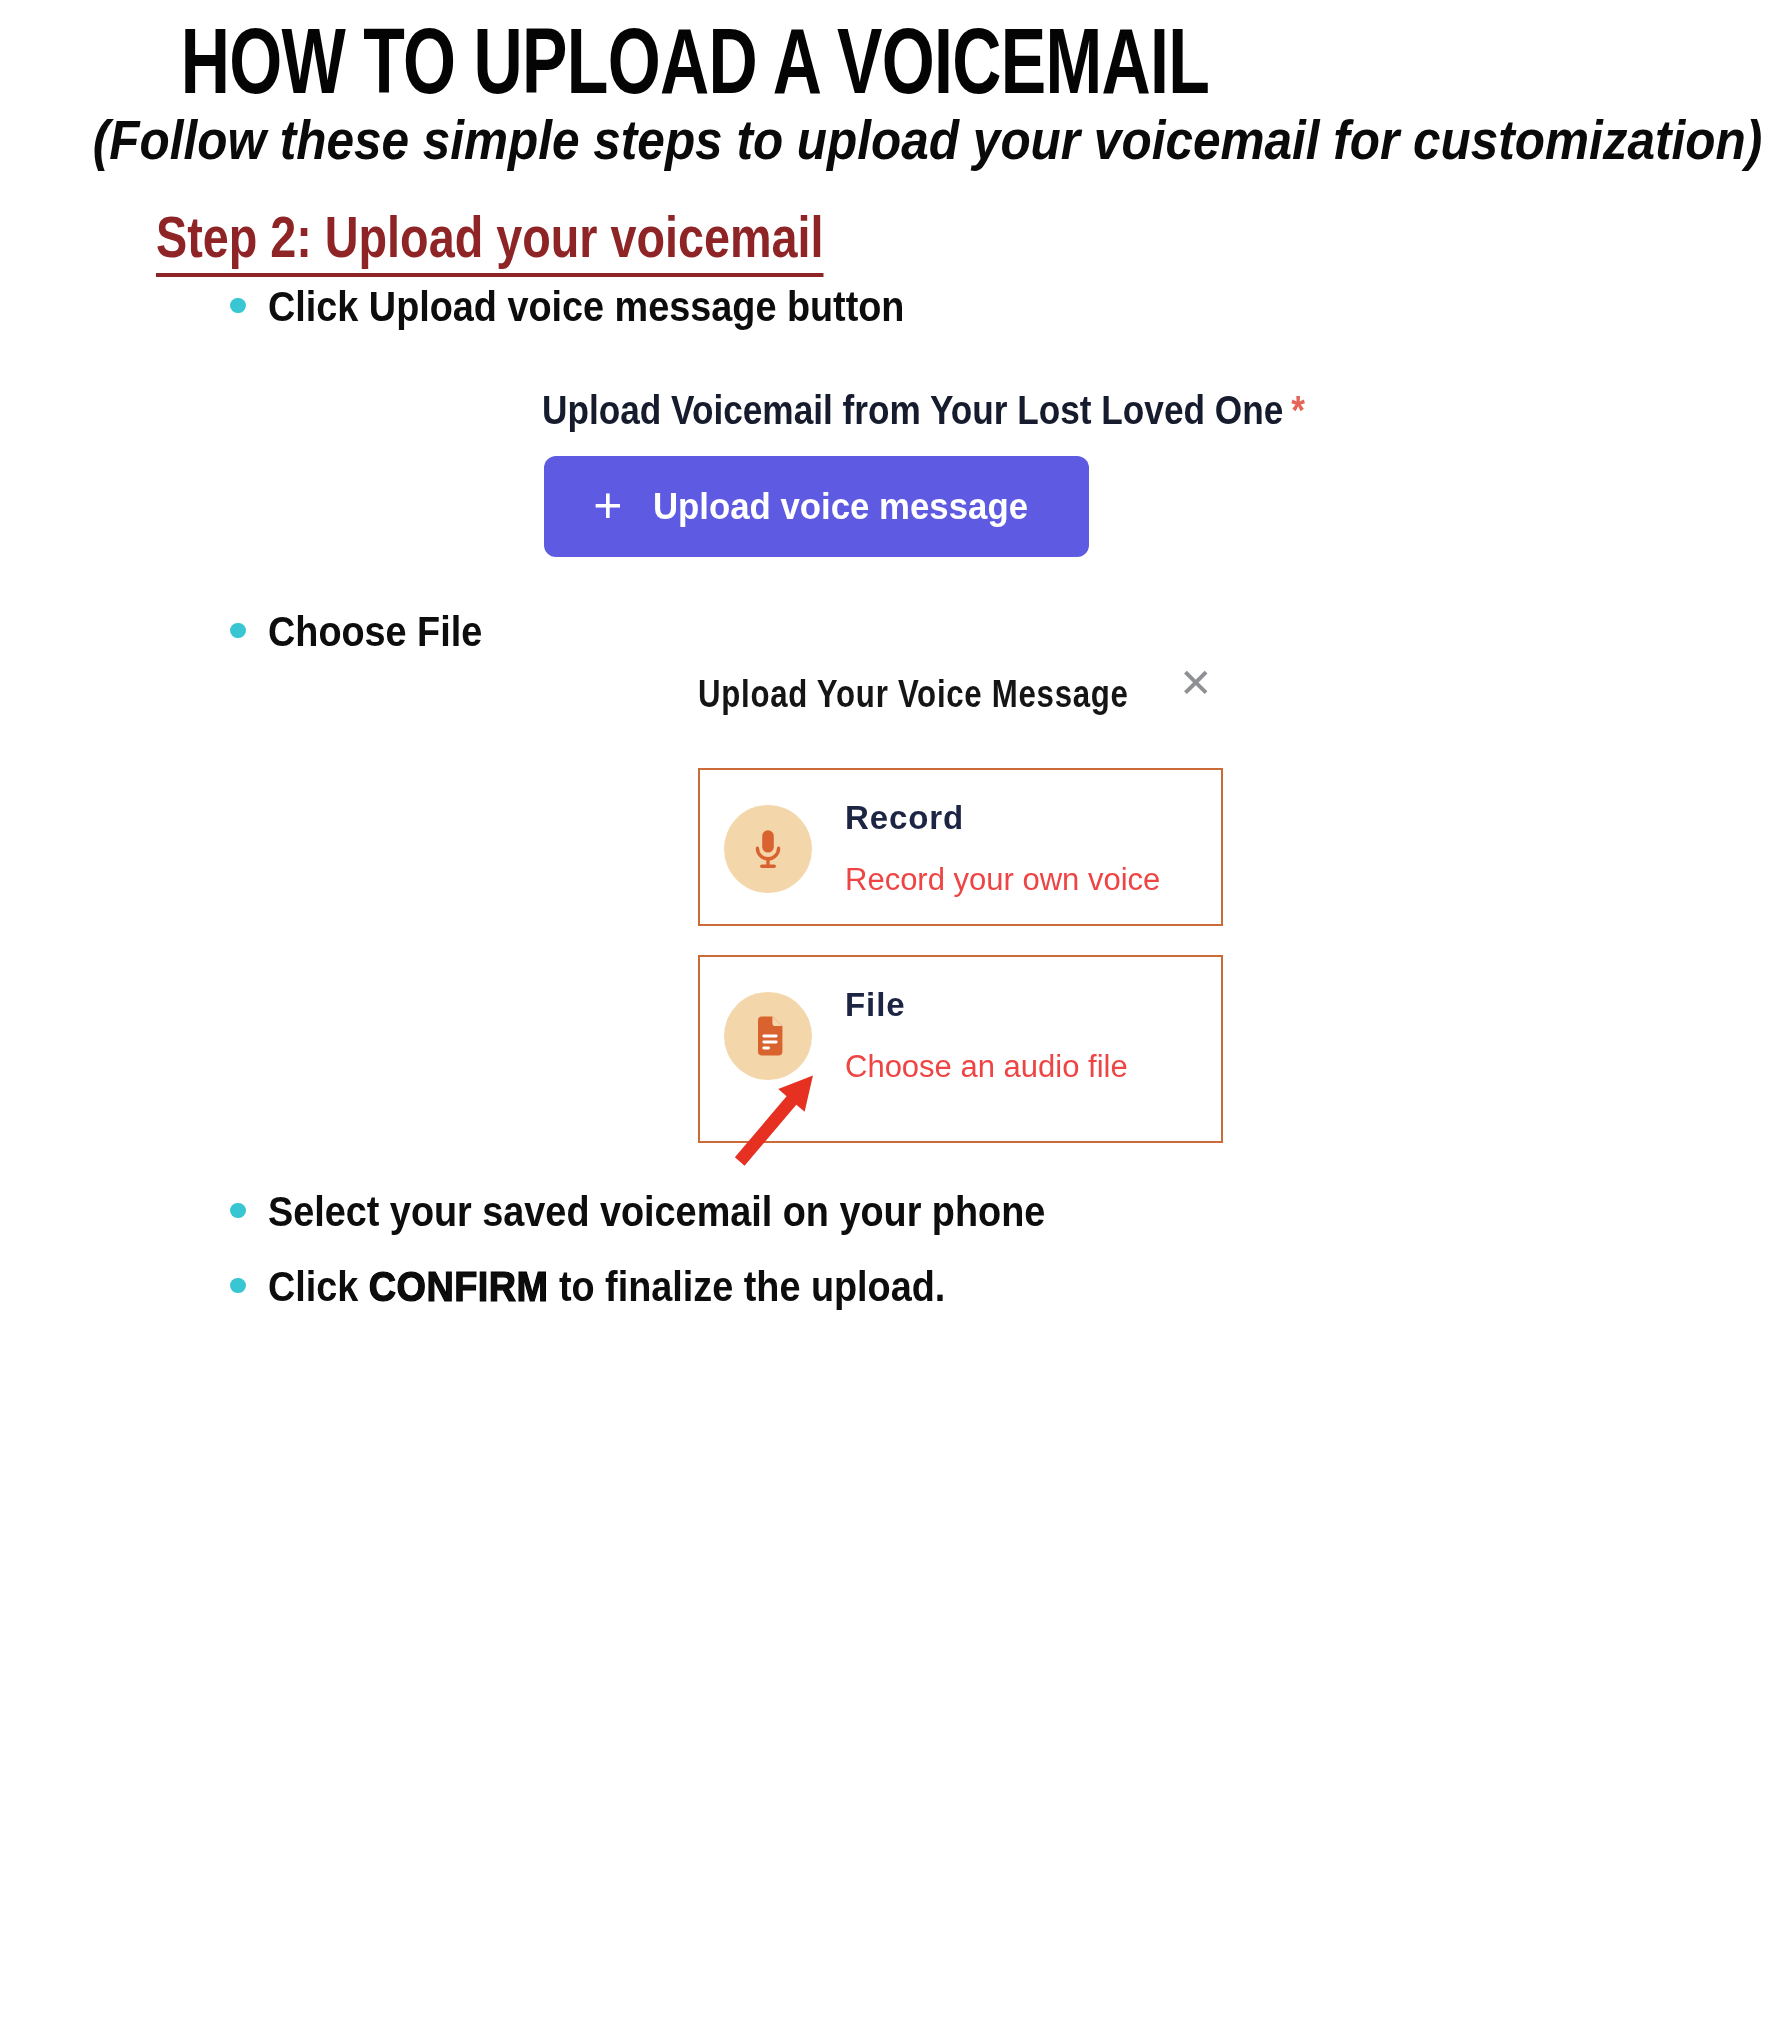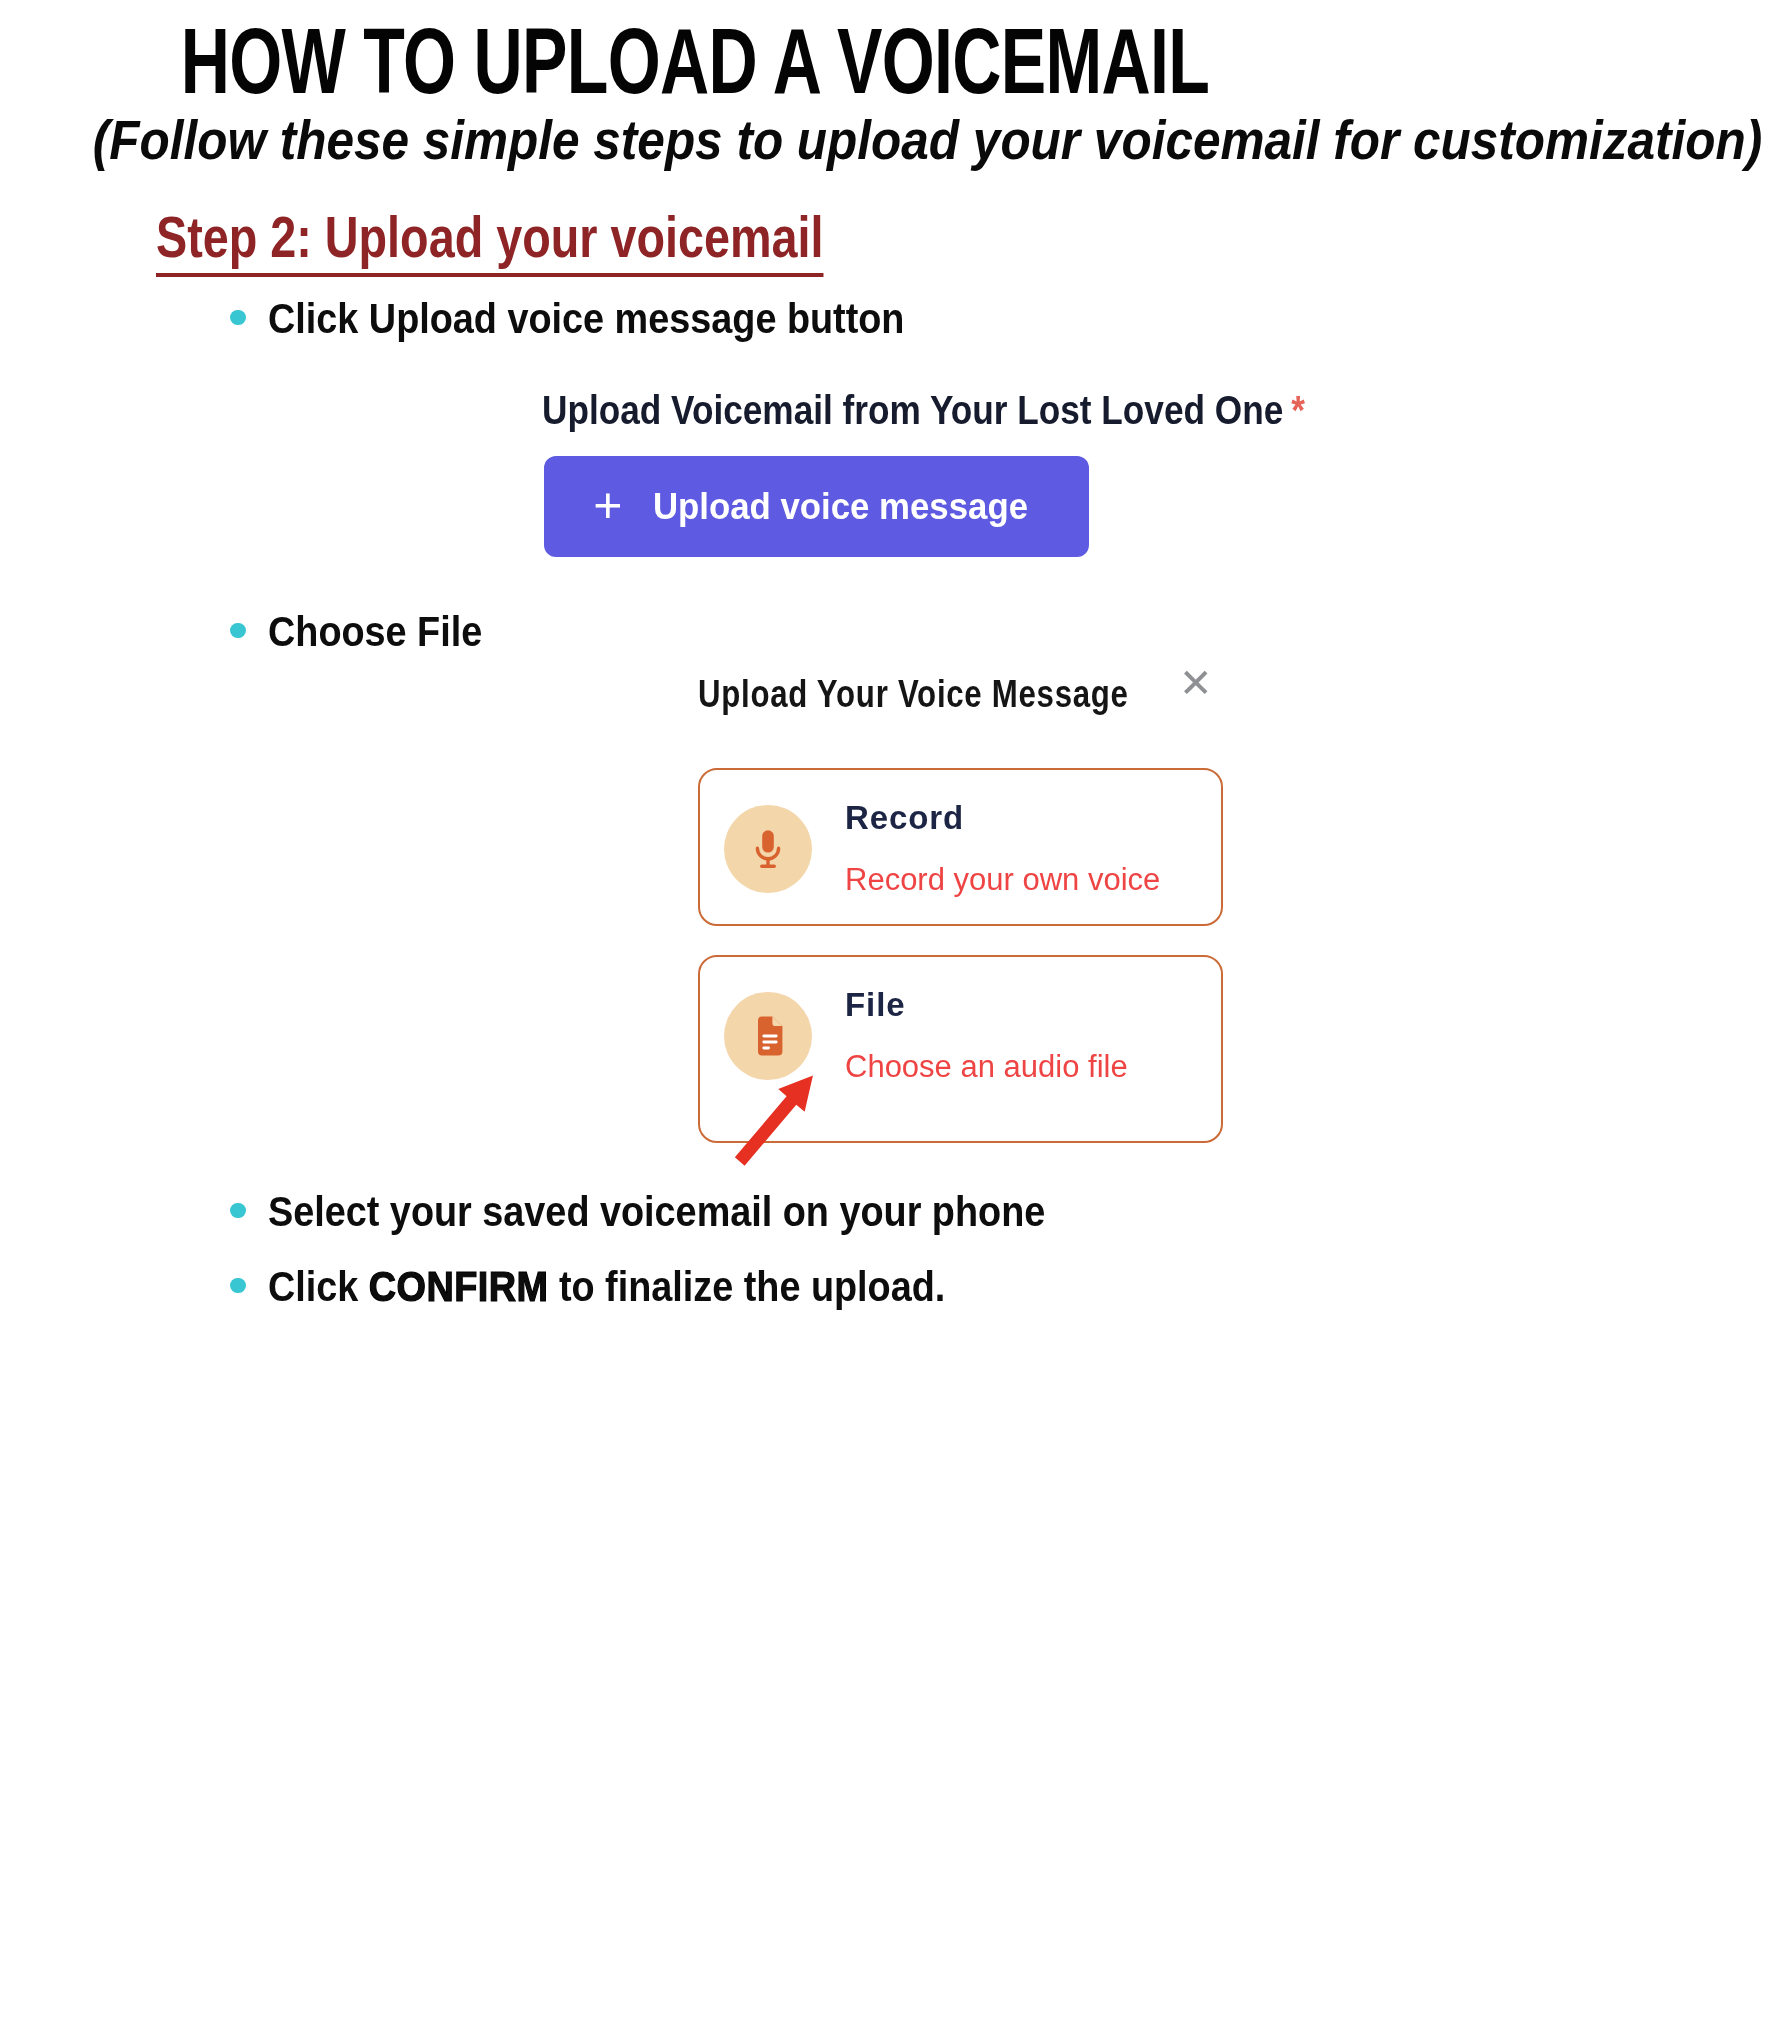--- a/index.html
+++ b/index.html
@@ -83,21 +83,21 @@
     transform:scaleX(0.80); transform-origin:left top;
   }
   .modal-close {
     left:1179px; top:663px;
     font-size:40px; line-height:1; color:#8E9094; cursor:pointer;
     font-weight:normal;
   }
   .option-card {
     left:698px; width:525px;
     background:#ffffff;
-    border:2.8px solid #CB6B38; border-radius:19px;
+    border:2.8px solid #CB6B38; border-radius:0;
     cursor:pointer;
   }
   .card-record { top:768px; height:158px; }
   .card-file   { top:955px; height:188px; }
   .icon-circle {
     position:absolute; left:24px; top:35px;
     width:88px; height:88px; border-radius:50%;
     background:#F4D6AB;
     display:flex; align-items:center; justify-content:center;
   }
@@ -122,21 +122,21 @@
   <div class="abs title-wrap">
     <div class="title">HOW TO UPLOAD A VOICEMAIL</div>
   </div>
 
   <div class="abs subtitle-wrap">
     <div class="subtitle">(Follow these simple steps to upload your voicemail for customization)</div>
   </div>
 
   <div class="abs step-heading">Step 2: Upload your voicemail</div>
 
-  <div class="abs bullet-row" style="top:296px;">
+  <div class="abs bullet-row" style="top:284px;">
     <span class="bullet-dot"></span>
     <span class="bullet-text">Click Upload voice message button</span>
   </div>
 
   <div class="abs field-label">
     <span>Upload Voicemail from Your Lost Loved One</span><span class="req">*</span>
   </div>
 
   <div class="abs upload-btn">
     <span class="plus">+</span>

